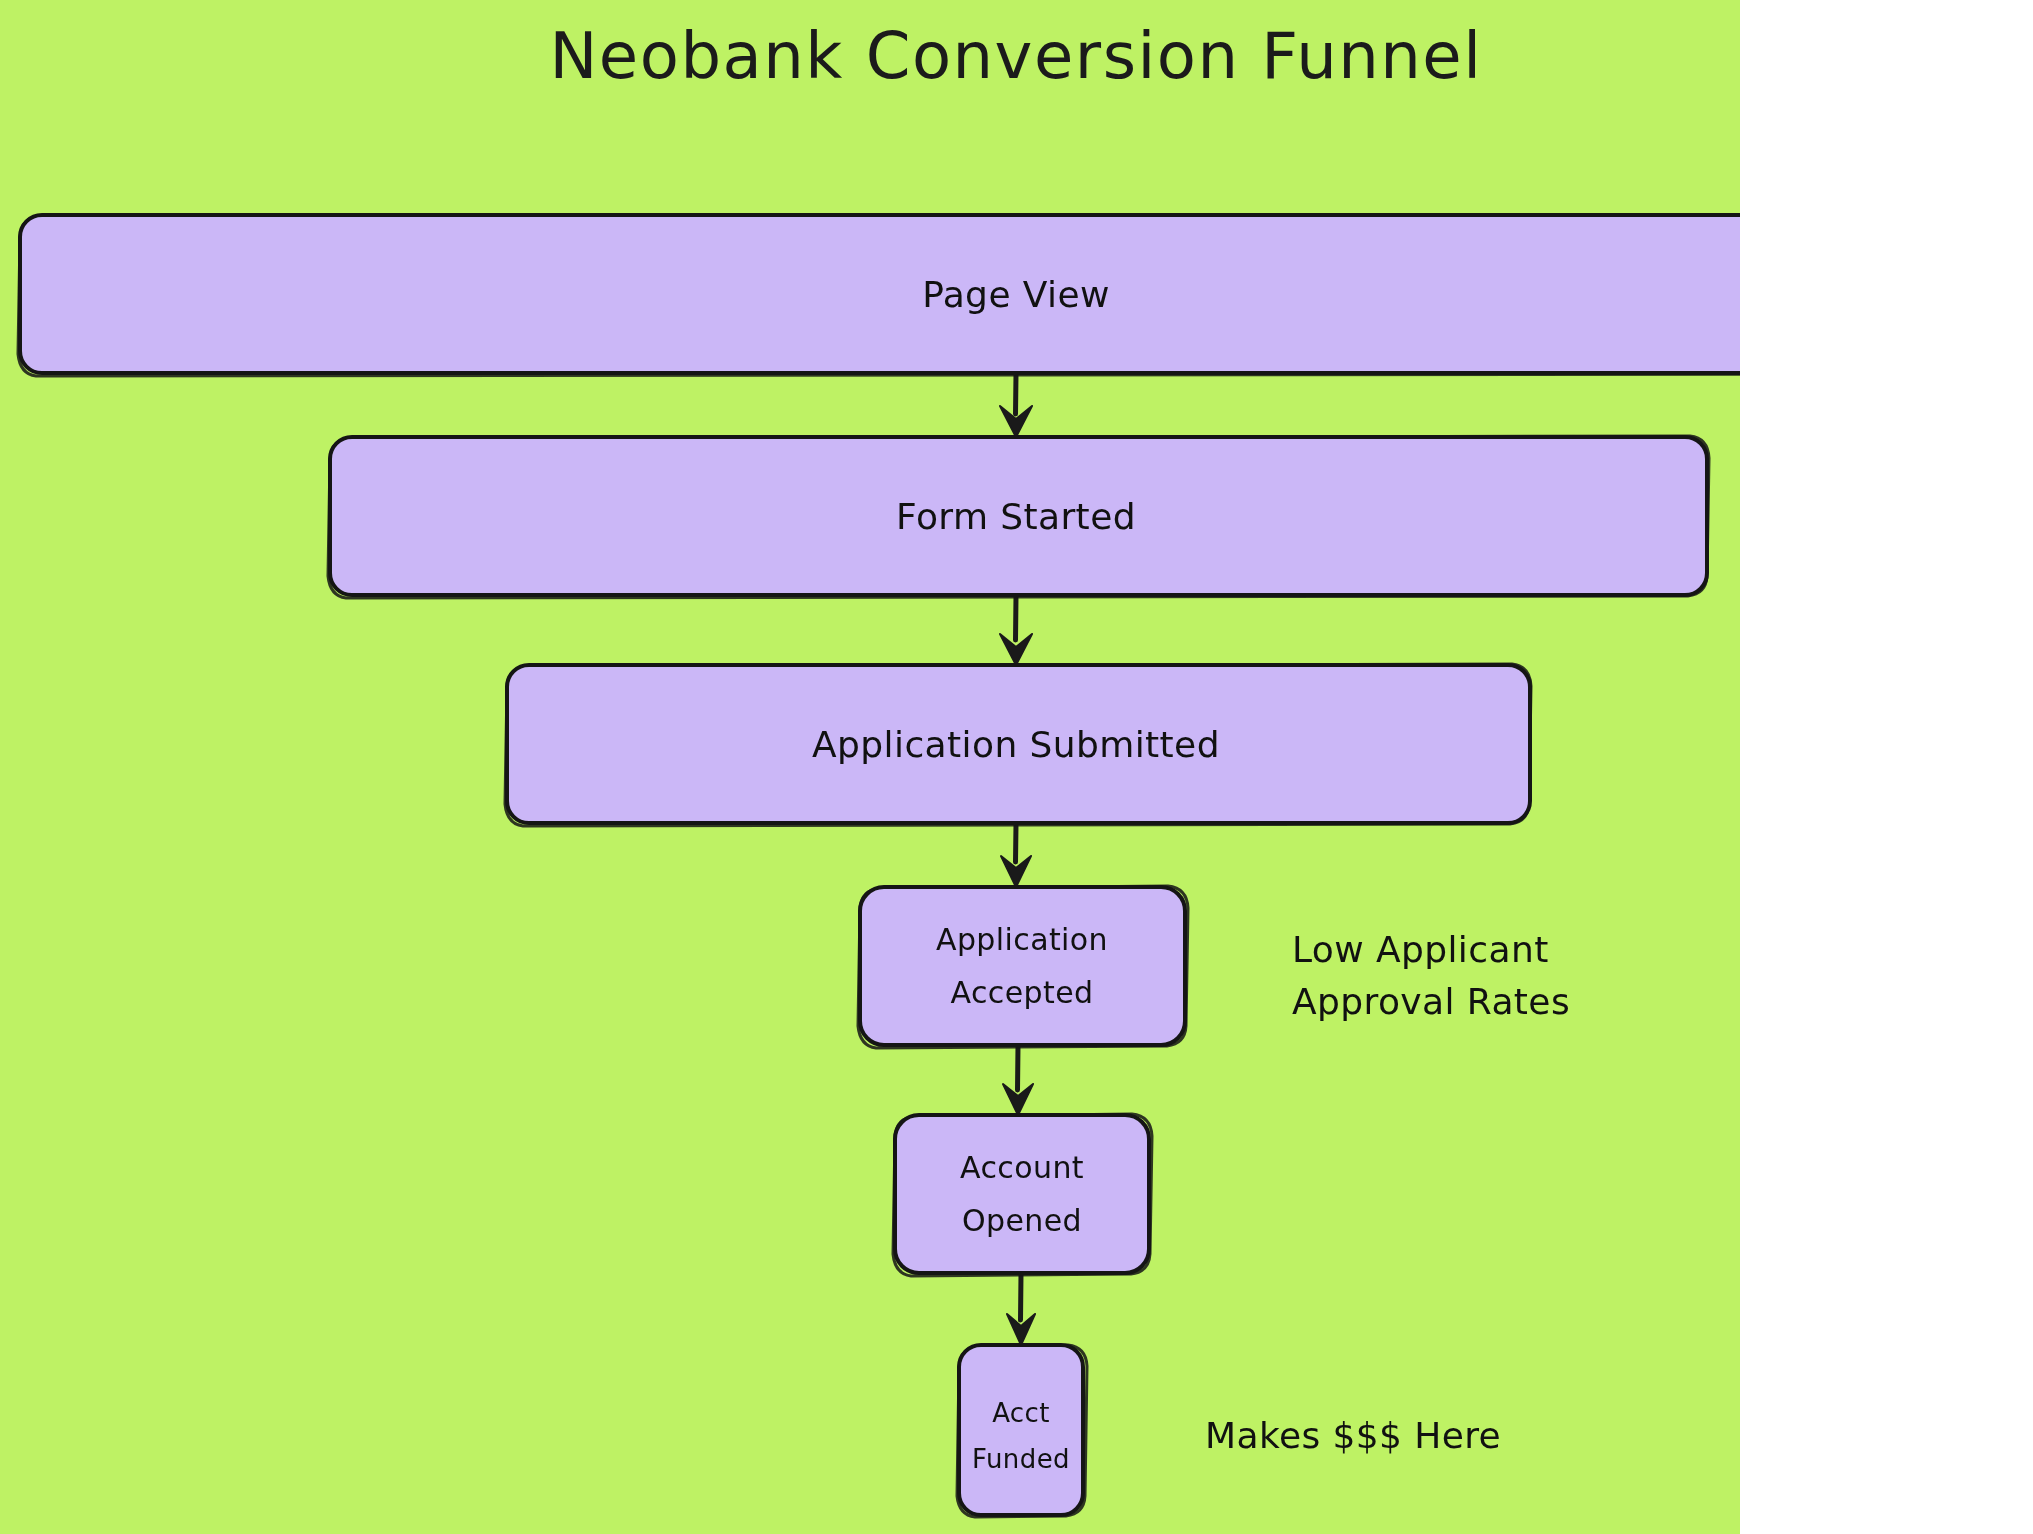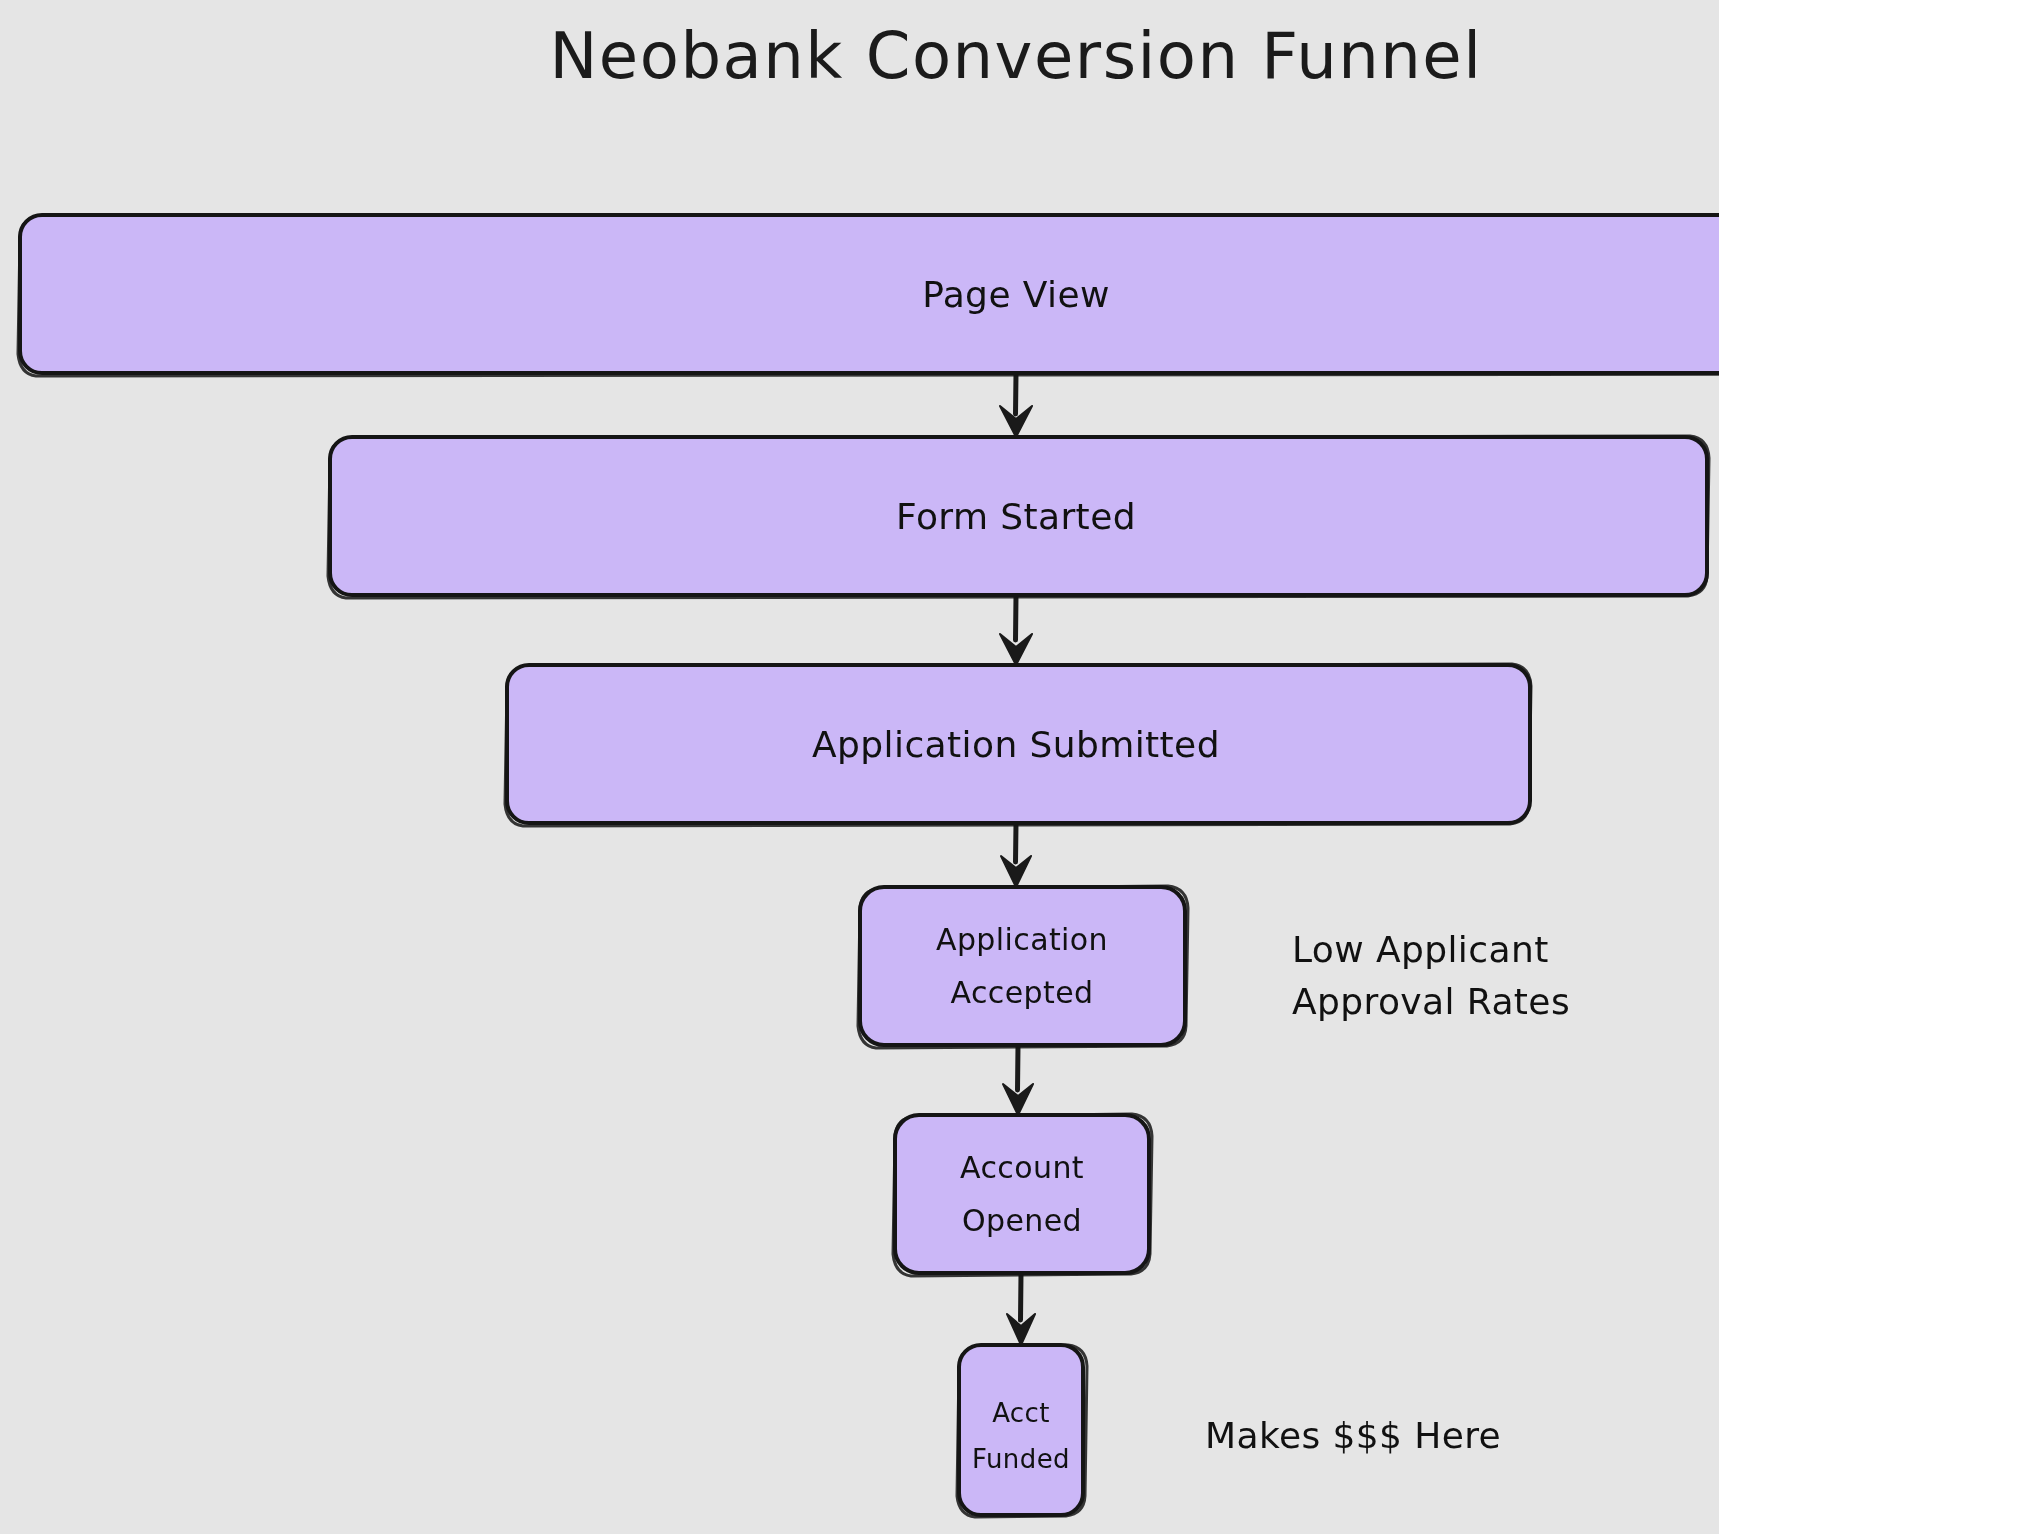--- a/index.html
+++ b/index.html
@@ -8,22 +8,23 @@
     padding: 0;
     background: #ffffff;
   }
   body {
     font-family: "DejaVu Sans", sans-serif;
   }
   #canvas {
     position: relative;
     width: 1719px;
     height: 1534px;
-    background: #e5e5e5;
+    background: #bef264;
     overflow: hidden;
+    padding-left: 21px;
   }
   #diagram-svg {
     position: absolute;
     left: 0;
     top: 0;
     width: 2033px;
     height: 1534px;
   }
   .dg-title {
     font-family: "DejaVu Sans", sans-serif;

